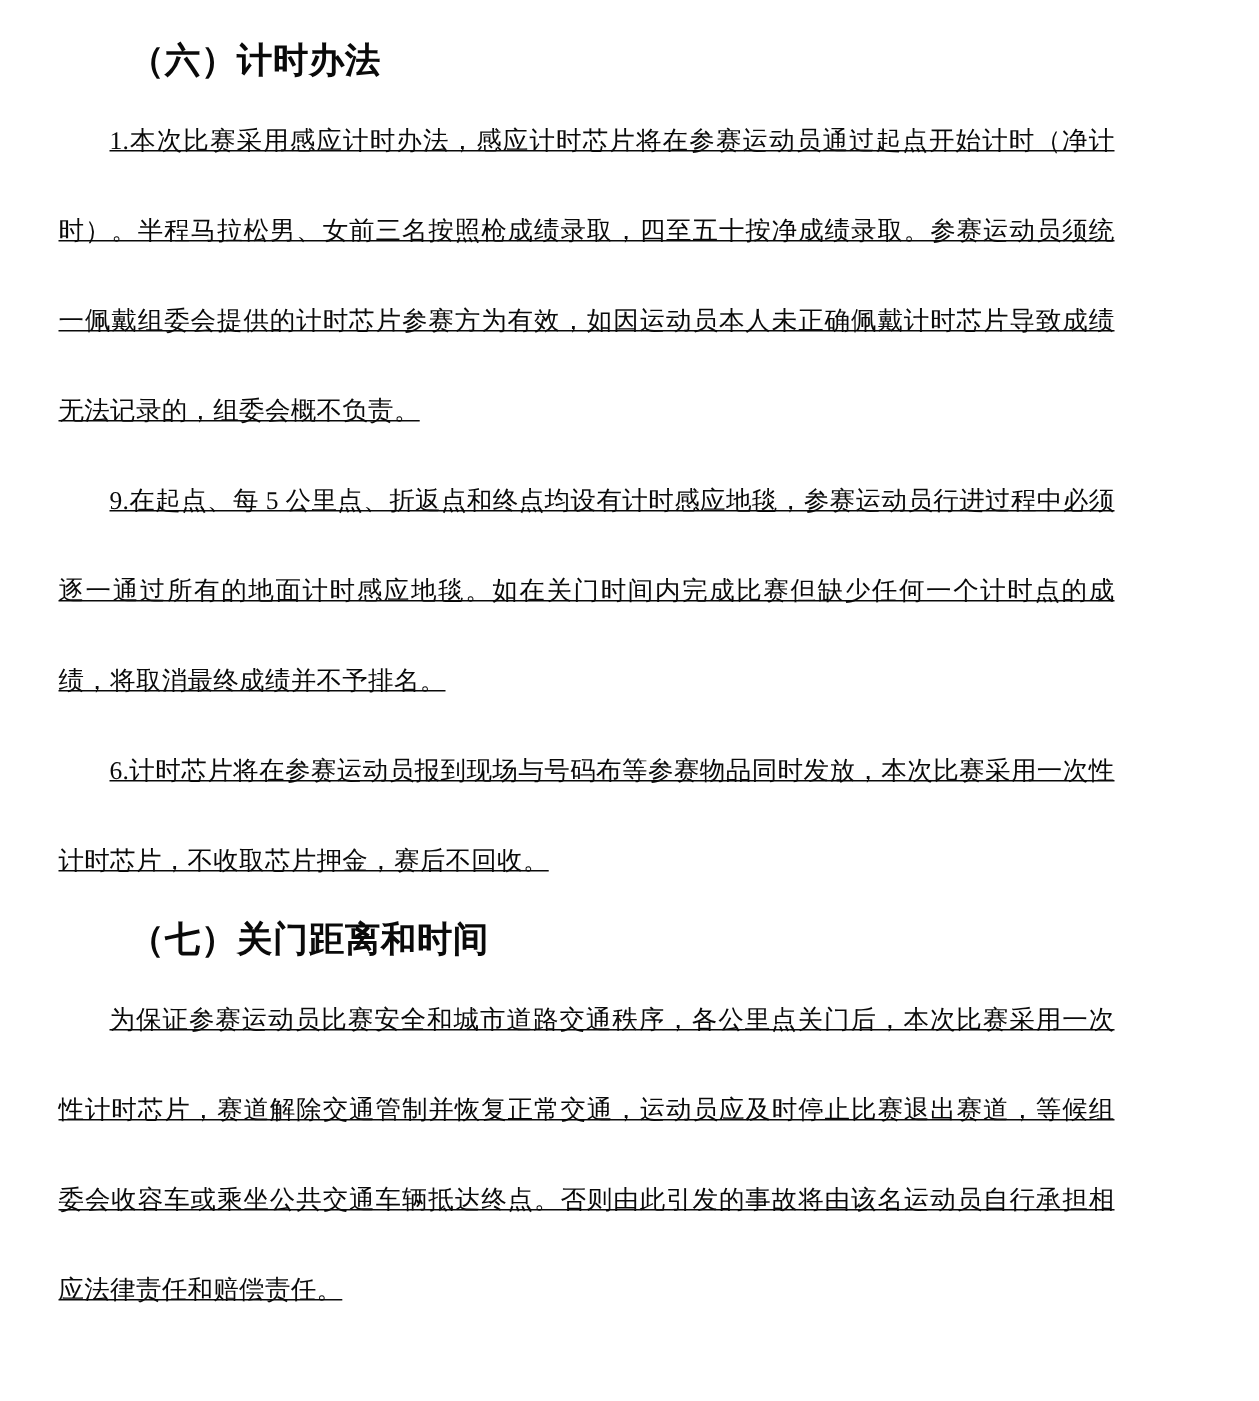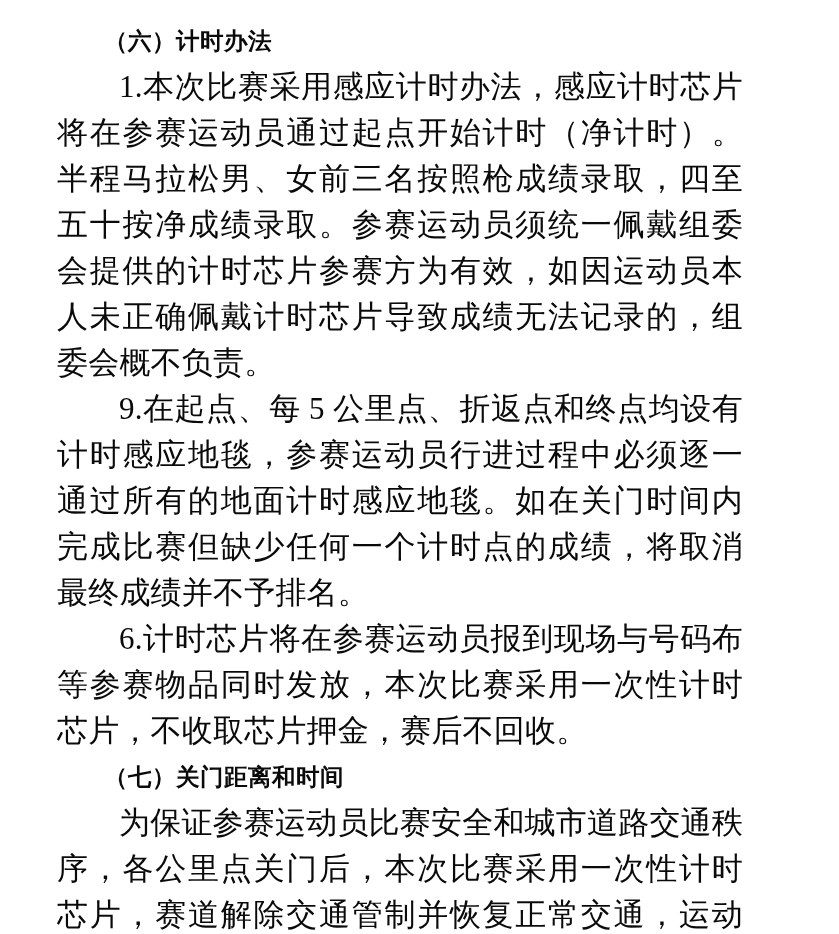--- a/index.html
+++ b/index.html
@@ -11,40 +11,41 @@
     width: 839px;
     height: 934px;
     font-family: "Liberation Serif", "DejaVu Serif", serif;
     color: #0a0a0a;
     overflow: hidden;
   }
   .page {
     box-sizing: border-box;
     width: 839px;
     height: 758px;
-    padding: 18px 96px 0 57px;
+    padding: 18px 96px 0 39px;
     background: #ffffff;
   }
   .heading {
     font-size: 23.5px;
     font-weight: bold;
     line-height: 46px;
     letter-spacing: 0.5px;
     text-indent: 2em;
     margin: 0;
     white-space: pre;
   }
   .para {
-    font-size: 31px;
-    line-height: 46px;
+    font-size: 17px;
+    line-height: 60px;
     letter-spacing: 0.2px;
     text-indent: 2em;
     margin: 0;
     text-align: justify;
     text-justify: inter-ideograph;
+    text-decoration: underline;
   }
 </style>
 </head>
 <body>
 
 <div class="page">
 
   <div class="heading">（六）计时办法</div>
 
   <div class="para">1.本次比赛采用感应计时办法，感应计时芯片将在参赛运动员通过起点开始计时（净计时）。半程马拉松男、女前三名按照枪成绩录取，四至五十按净成绩录取。参赛运动员须统一佩戴组委会提供的计时芯片参赛方为有效，如因运动员本人未正确佩戴计时芯片导致成绩无法记录的，组委会概不负责。</div>

